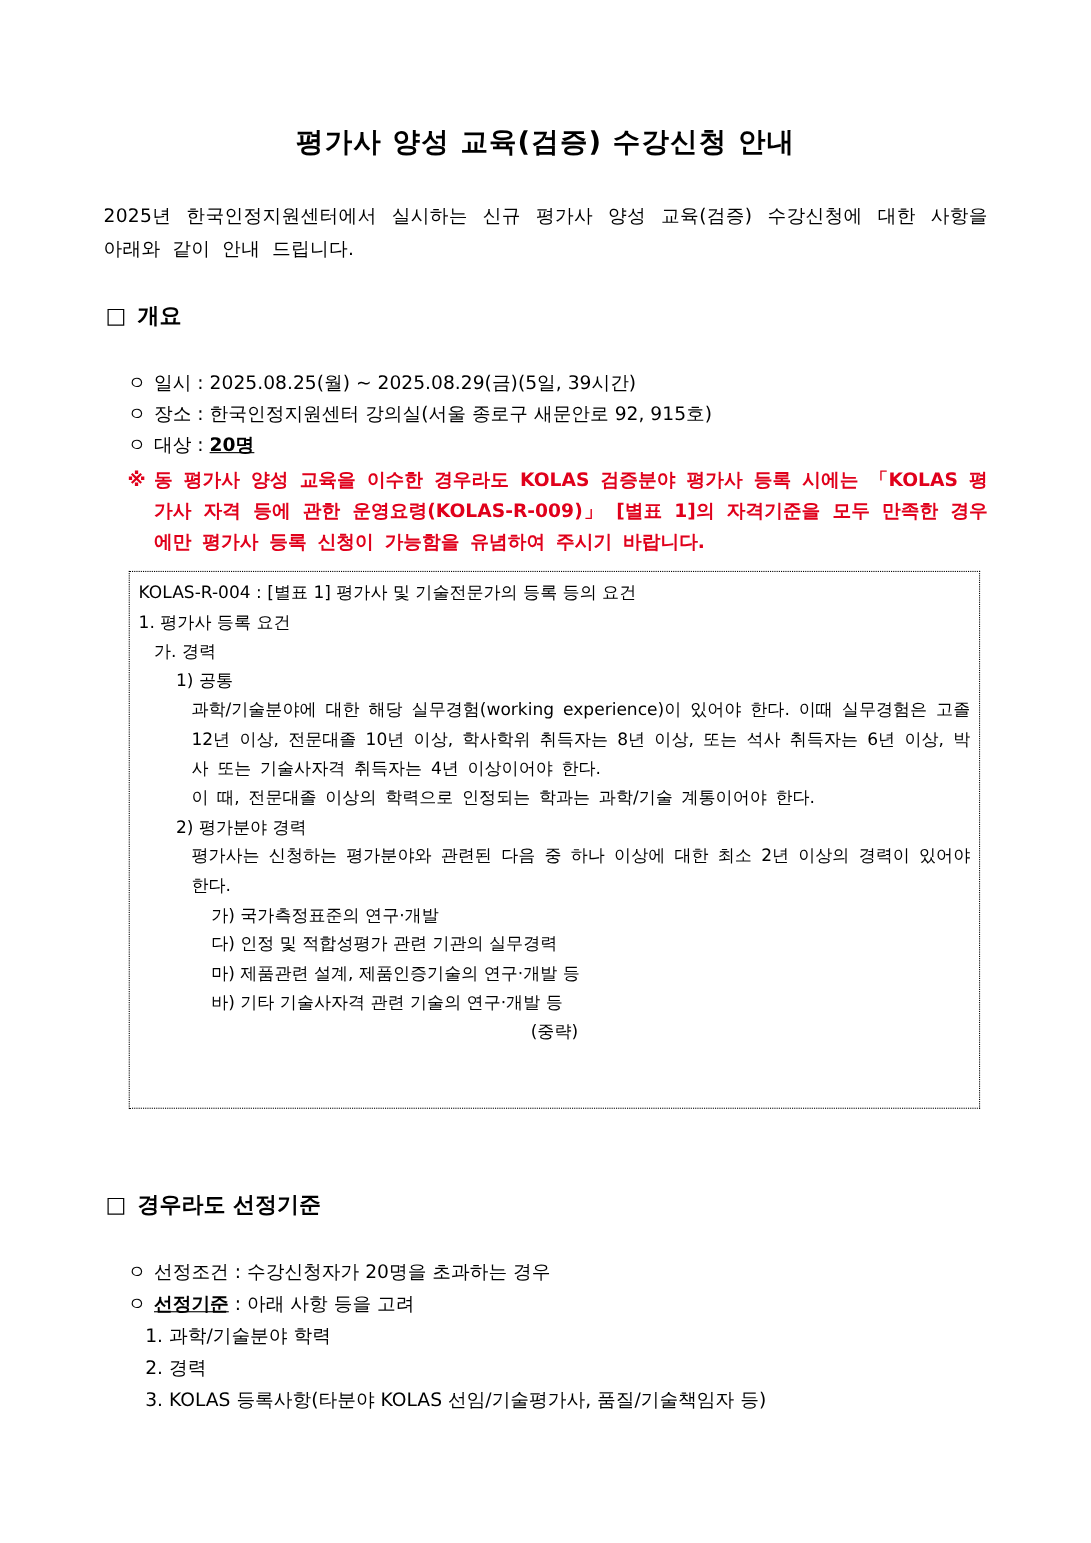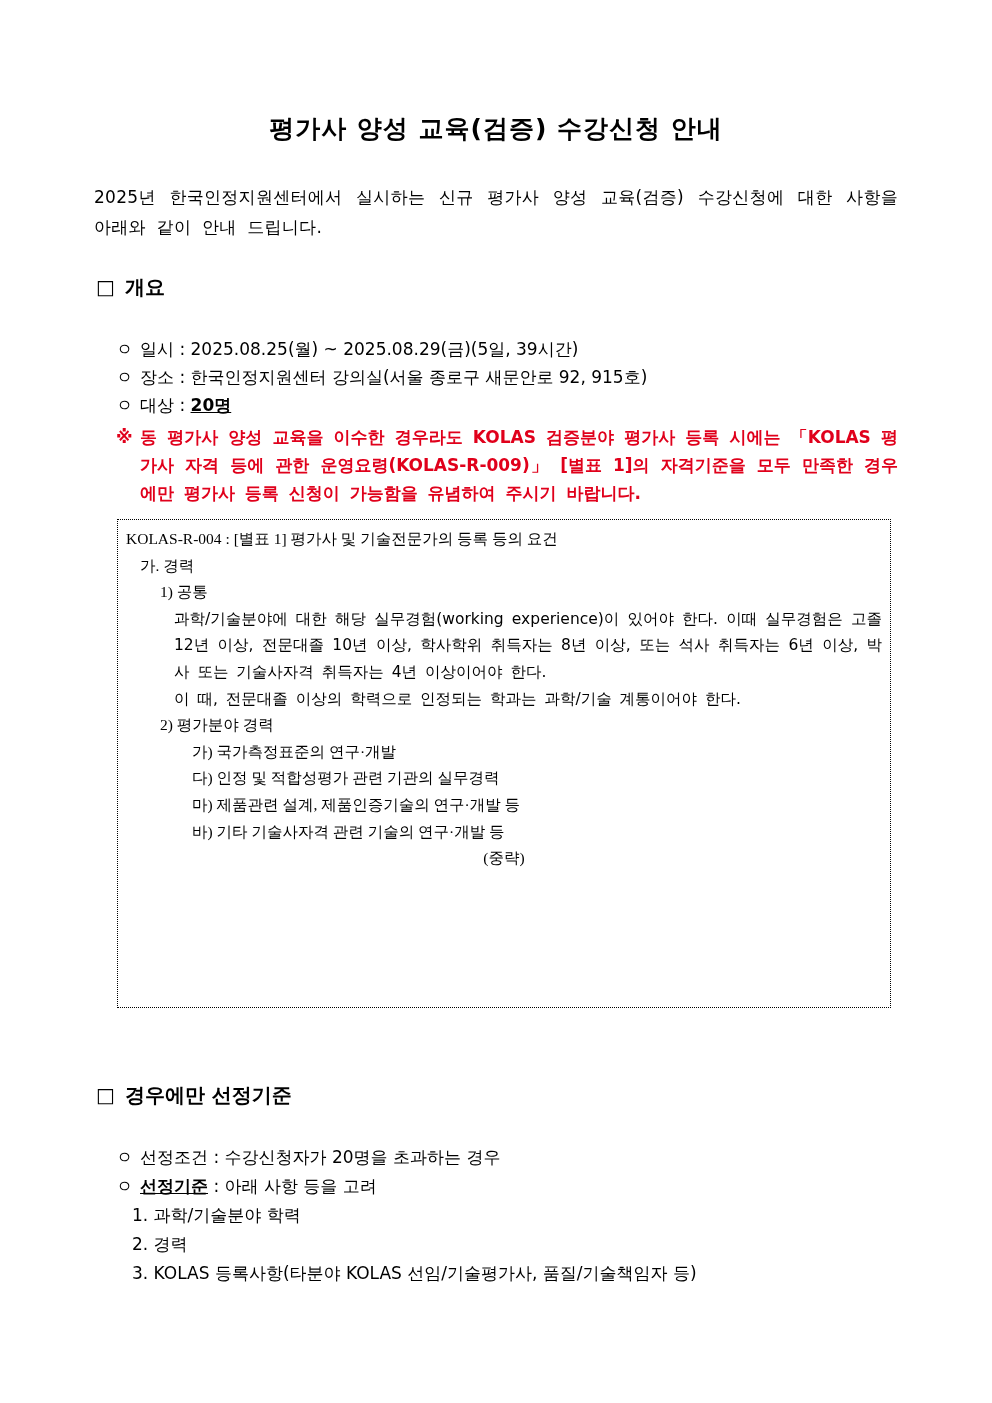--- a/index.html
+++ b/index.html
@@ -31,21 +31,21 @@
     color: #e0001b; font-weight: bold; font-size: 17px; line-height: 28px;
     text-align: justify; word-spacing: 4px;
   }
   .note .mark { position: absolute; left: 0; top: 0; }
   .note .body { margin-left: 24px; }
   .quote {
     position: absolute; left: 117px; top: 519px; width: 774px; height: 489px;
     border: 1px dotted #000; box-sizing: border-box;
     font-size: 15.5px; line-height: 26.6px; padding: 6px 8px 0 8px;
   }
-  .quote .l { white-space: nowrap; font-family: Liberation Serif, serif; }
+  .quote .l { white-space: nowrap; }
   .quote .p { text-align: justify; word-spacing: 3px; }
   .i1 { padding-left: 14px; }
   .i2 { padding-left: 34px; }
   .i3 { padding-left: 48px; }
   .i4 { padding-left: 66px; }
   .center { text-align: center; padding-left: 0; }
   .sel-list { position: absolute; left: 116px; top: 1143px; font-size: 17px; line-height: 29px; }
   .sel-list .num { padding-left: 16px; white-space: nowrap; }
 </style>
 </head>
@@ -73,34 +73,36 @@
     </div>
   </div>
 
   <div class="note">
     <span class="mark">※</span>
     <div class="body">동 평가사 양성 교육을 이수한 경우라도 KOLAS 검증분야 평가사 등록 시에는 「KOLAS 평가사 자격 등에 관한 운영요령(KOLAS-R-009)」 [별표 1]의 자격기준을 모두 만족한 경우에만 평가사 등록 신청이 가능함을 유념하여 주시기 바랍니다.</div>
   </div>
 
   <div class="quote">
     <div class="l">KOLAS-R-004 : [별표 1] 평가사 및 기술전문가의 등록 등의 요건</div>
+    <div class="l">1. 평가사 등록 요건</div>
     <div class="l i1">가. 경력</div>
     <div class="l i2">1) 공통</div>
     <div class="p i3">과학/기술분야에 대한 해당 실무경험(working experience)이 있어야 한다. 이때 실무경험은 고졸 12년 이상, 전문대졸 10년 이상, 학사학위 취득자는 8년 이상, 또는 석사 취득자는 6년 이상, 박사 또는 기술사자격 취득자는 4년 이상이어야 한다.</div>
     <div class="p i3">이 때, 전문대졸 이상의 학력으로 인정되는 학과는 과학/기술 계통이어야 한다.</div>
     <div class="l i2">2) 평가분야 경력</div>
+    <div class="p i3">평가사는 신청하는 평가분야와 관련된 다음 중 하나 이상에 대한 최소 2년 이상의 경력이 있어야 한다.</div>
     <div class="l i4">가) 국가측정표준의 연구·개발</div>
     <div class="l i4">다) 인정 및 적합성평가 관련 기관의 실무경력</div>
     <div class="l i4">마) 제품관련 설계, 제품인증기술의 연구·개발 등</div>
     <div class="l i4">바) 기타 기술사자격 관련 기술의 연구·개발 등</div>
     <div class="l center">(중략)</div>
   </div>
 
   <div class="section-head" style="top:1082px;">
-    <span class="box">□</span><span>경우에만 선정기준</span>
+    <span class="box">□</span><span>경우라도 선정기준</span>
   </div>
 
   <div class="sel-list">
     <div class="bullet">
       <span class="o">ㅇ</span><span>선정조건</span><span> : </span><span>수강신청자가 20명을 초과하는 경우</span>
     </div>
     <div class="bullet">
       <span class="o">ㅇ</span><span class="u">선정기준</span><span> : </span><span>아래 사항 등을 고려</span>
     </div>
     <div class="num">1. 과학/기술분야 학력</div>

